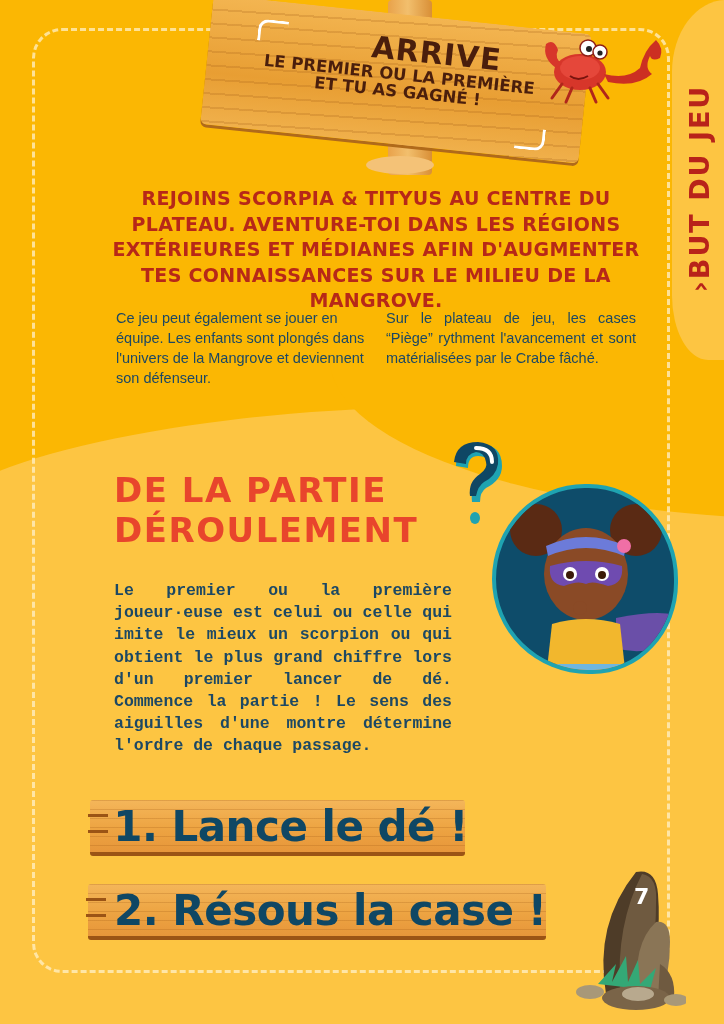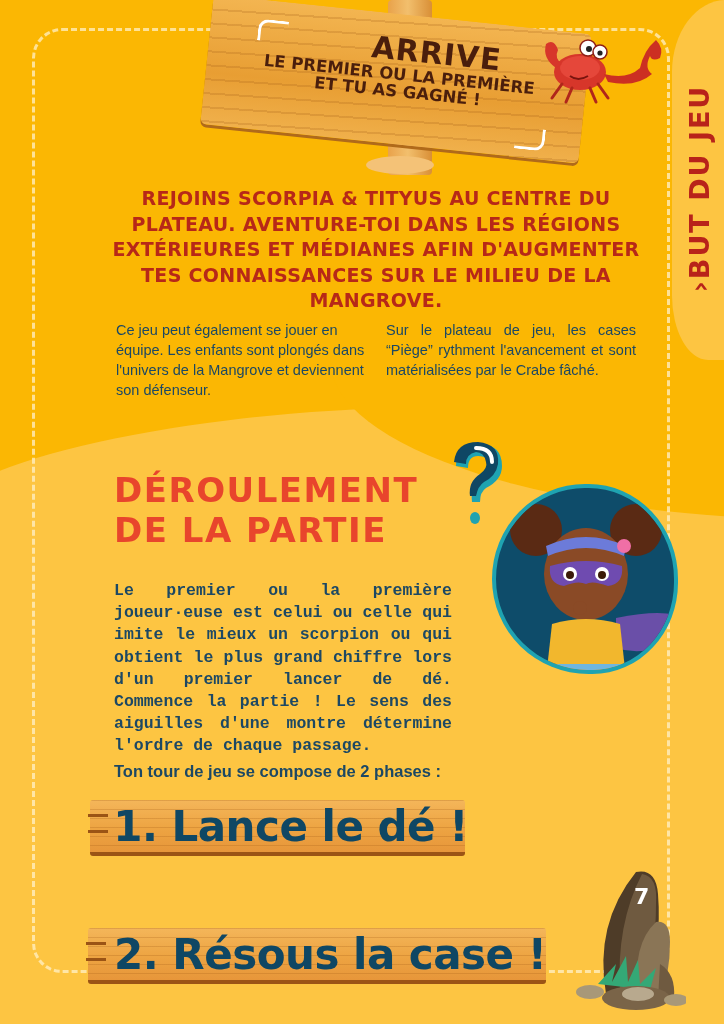--- a/index.html
+++ b/index.html
@@ -89,21 +89,21 @@
 
   
   .intro {
     position: absolute; left: 96px; top: 186px; width: 560px;
     text-align: center; color: #B72818;
     font-weight: bold; font-size: 19px; line-height: 25.5px;
     font-family: "DejaVu Sans", sans-serif; letter-spacing: 0.3px;
   }
 
   .col {
-    position: absolute; top: 320px; color: #1C4864;
+    position: absolute; top: 308px; color: #1C4864;
     font-family: "Liberation Sans", sans-serif; font-size: 14.5px; line-height: 20px;
   }
   .col.left { left: 116px; width: 252px; }
   .col.right { left: 386px; width: 250px; text-align: justify; }
   .col b { font-weight: normal; }
 
   
   .section-title {
     position: absolute; left: 114px; top: 470px;
     color: #E8452C; font-weight: bold; font-size: 34px; line-height: 40px;
@@ -135,21 +135,21 @@
   .plank {
     position: absolute; height: 56px;
     background:
       repeating-linear-gradient(180deg, rgba(160,90,20,0.25) 0 1px, transparent 1px 9px),
       linear-gradient(180deg, #F4B65A, #EDA442 55%, #E7963A);
     border-bottom: 4px solid #9B5415;
     border-radius: 3px;
     display: flex; align-items: center;
   }
   .plank.p1 { left: 90px; top: 800px; width: 375px; justify-content: center; }
-  .plank.p2 { left: 88px; top: 928px; width: 458px; }
+  .plank.p2 { left: 88px; top: 884px; width: 458px; }
   .plank span {
     color: #0F4764; font-family: "DejaVu Sans", sans-serif; font-weight: bold;
     font-size: 42px; letter-spacing: -0.5px; white-space: nowrap;
     padding-left: 26px;
   }
   .plank .notch {
     position: absolute; left: -2px; width: 20px; height: 3px; background: #9B5415;
   }
 
   
@@ -198,22 +198,22 @@
   <div class="side-title">
     <span>›BUT DU JEU</span>
   </div>
 
   <div class="intro">REJOINS SCORPIA &amp; TITYUS AU CENTRE DU PLATEAU. AVENTURE-TOI DANS LES RÉGIONS EXTÉRIEURES ET MÉDIANES AFIN D'AUGMENTER TES CONNAISSANCES SUR LE MILIEU DE LA MANGROVE.</div>
 
   <div class="col left">Ce jeu peut également se jouer en équipe. Les enfants sont plongés dans l'univers de la Mangrove et deviennent son défenseur.</div>
   <div class="col right"><span>Sur le plateau de jeu, les cases “Piège” rythment l'avancement et sont matérialisées par le </span><b>Crabe fâché</b><span>.</span></div>
 
   <div class="section-title">
+    <div>DE LA PARTIE</div>
     <div>DÉROULEMENT</div>
-    <div>DE LA PARTIE</div>
   </div>
 
   <svg class="qmark" viewBox="0 0 60 90">
     <path d="M8 26 Q8 4 30 4 Q54 4 54 26 Q54 40 38 48 Q32 52 32 62 L24 62 Q22 46 34 38 Q42 32 42 26 Q42 16 30 16 Q20 16 20 28 Z" fill="#1FA3B1"></path>
     <path d="M6 22 Q8 2 30 2 Q52 4 50 24 Q48 36 36 42 Q30 46 28 56 L22 56 Q20 42 32 34 Q40 28 38 22 Q36 12 28 12 Q18 14 18 24 Z" fill="#0F4764"></path>
     <path d="M28 8 Q44 8 44 22" stroke="#fff" stroke-width="4" fill="none" stroke-linecap="round"></path>
     <ellipse cx="27" cy="78" rx="5" ry="6" fill="#1FA3B1"></ellipse>
   </svg>
 
   <div class="portrait">
@@ -229,21 +229,20 @@
       <circle cx="74" cy="87" r="4" fill="#3A1A08"></circle>
         <circle cx="106" cy="87" r="4" fill="#3A1A08"></circle>
       <path d="M120 130 Q170 120 186 130 L186 150 Q150 170 120 160 Z" fill="#6A4FA8"></path>
       <path d="M56 136 Q90 126 124 136 L130 190 L50 190 Z" fill="#F2B72D"></path>
       <rect x="58" y="176" width="70" height="14" fill="#6FB6E0"></rect>
       <circle cx="84" cy="120" r="7" fill="#8A4A26"></circle>
     </svg>
   </div>
 
   <div class="body-text">Le premier ou la première joueur·euse est celui ou celle qui imite le mieux un scorpion ou qui obtient le plus grand chiffre lors d'un premier lancer de dé. Commence la partie ! Le sens des aiguilles d'une montre détermine l'ordre de chaque passage.</div>
-  <div class="phases-intro">Ton tour de jeu se compose de 2 phases :</div>
 
   <div class="plank p1">
     <div class="notch" style="top:14px"></div>
     <div class="notch" style="top:30px"></div>
     <span>1. Lance le dé !</span>
   </div>
   <div class="plank p2">
     <div class="notch" style="top:14px"></div>
     <div class="notch" style="top:30px"></div>
     <span>2. Résous la case !</span>

